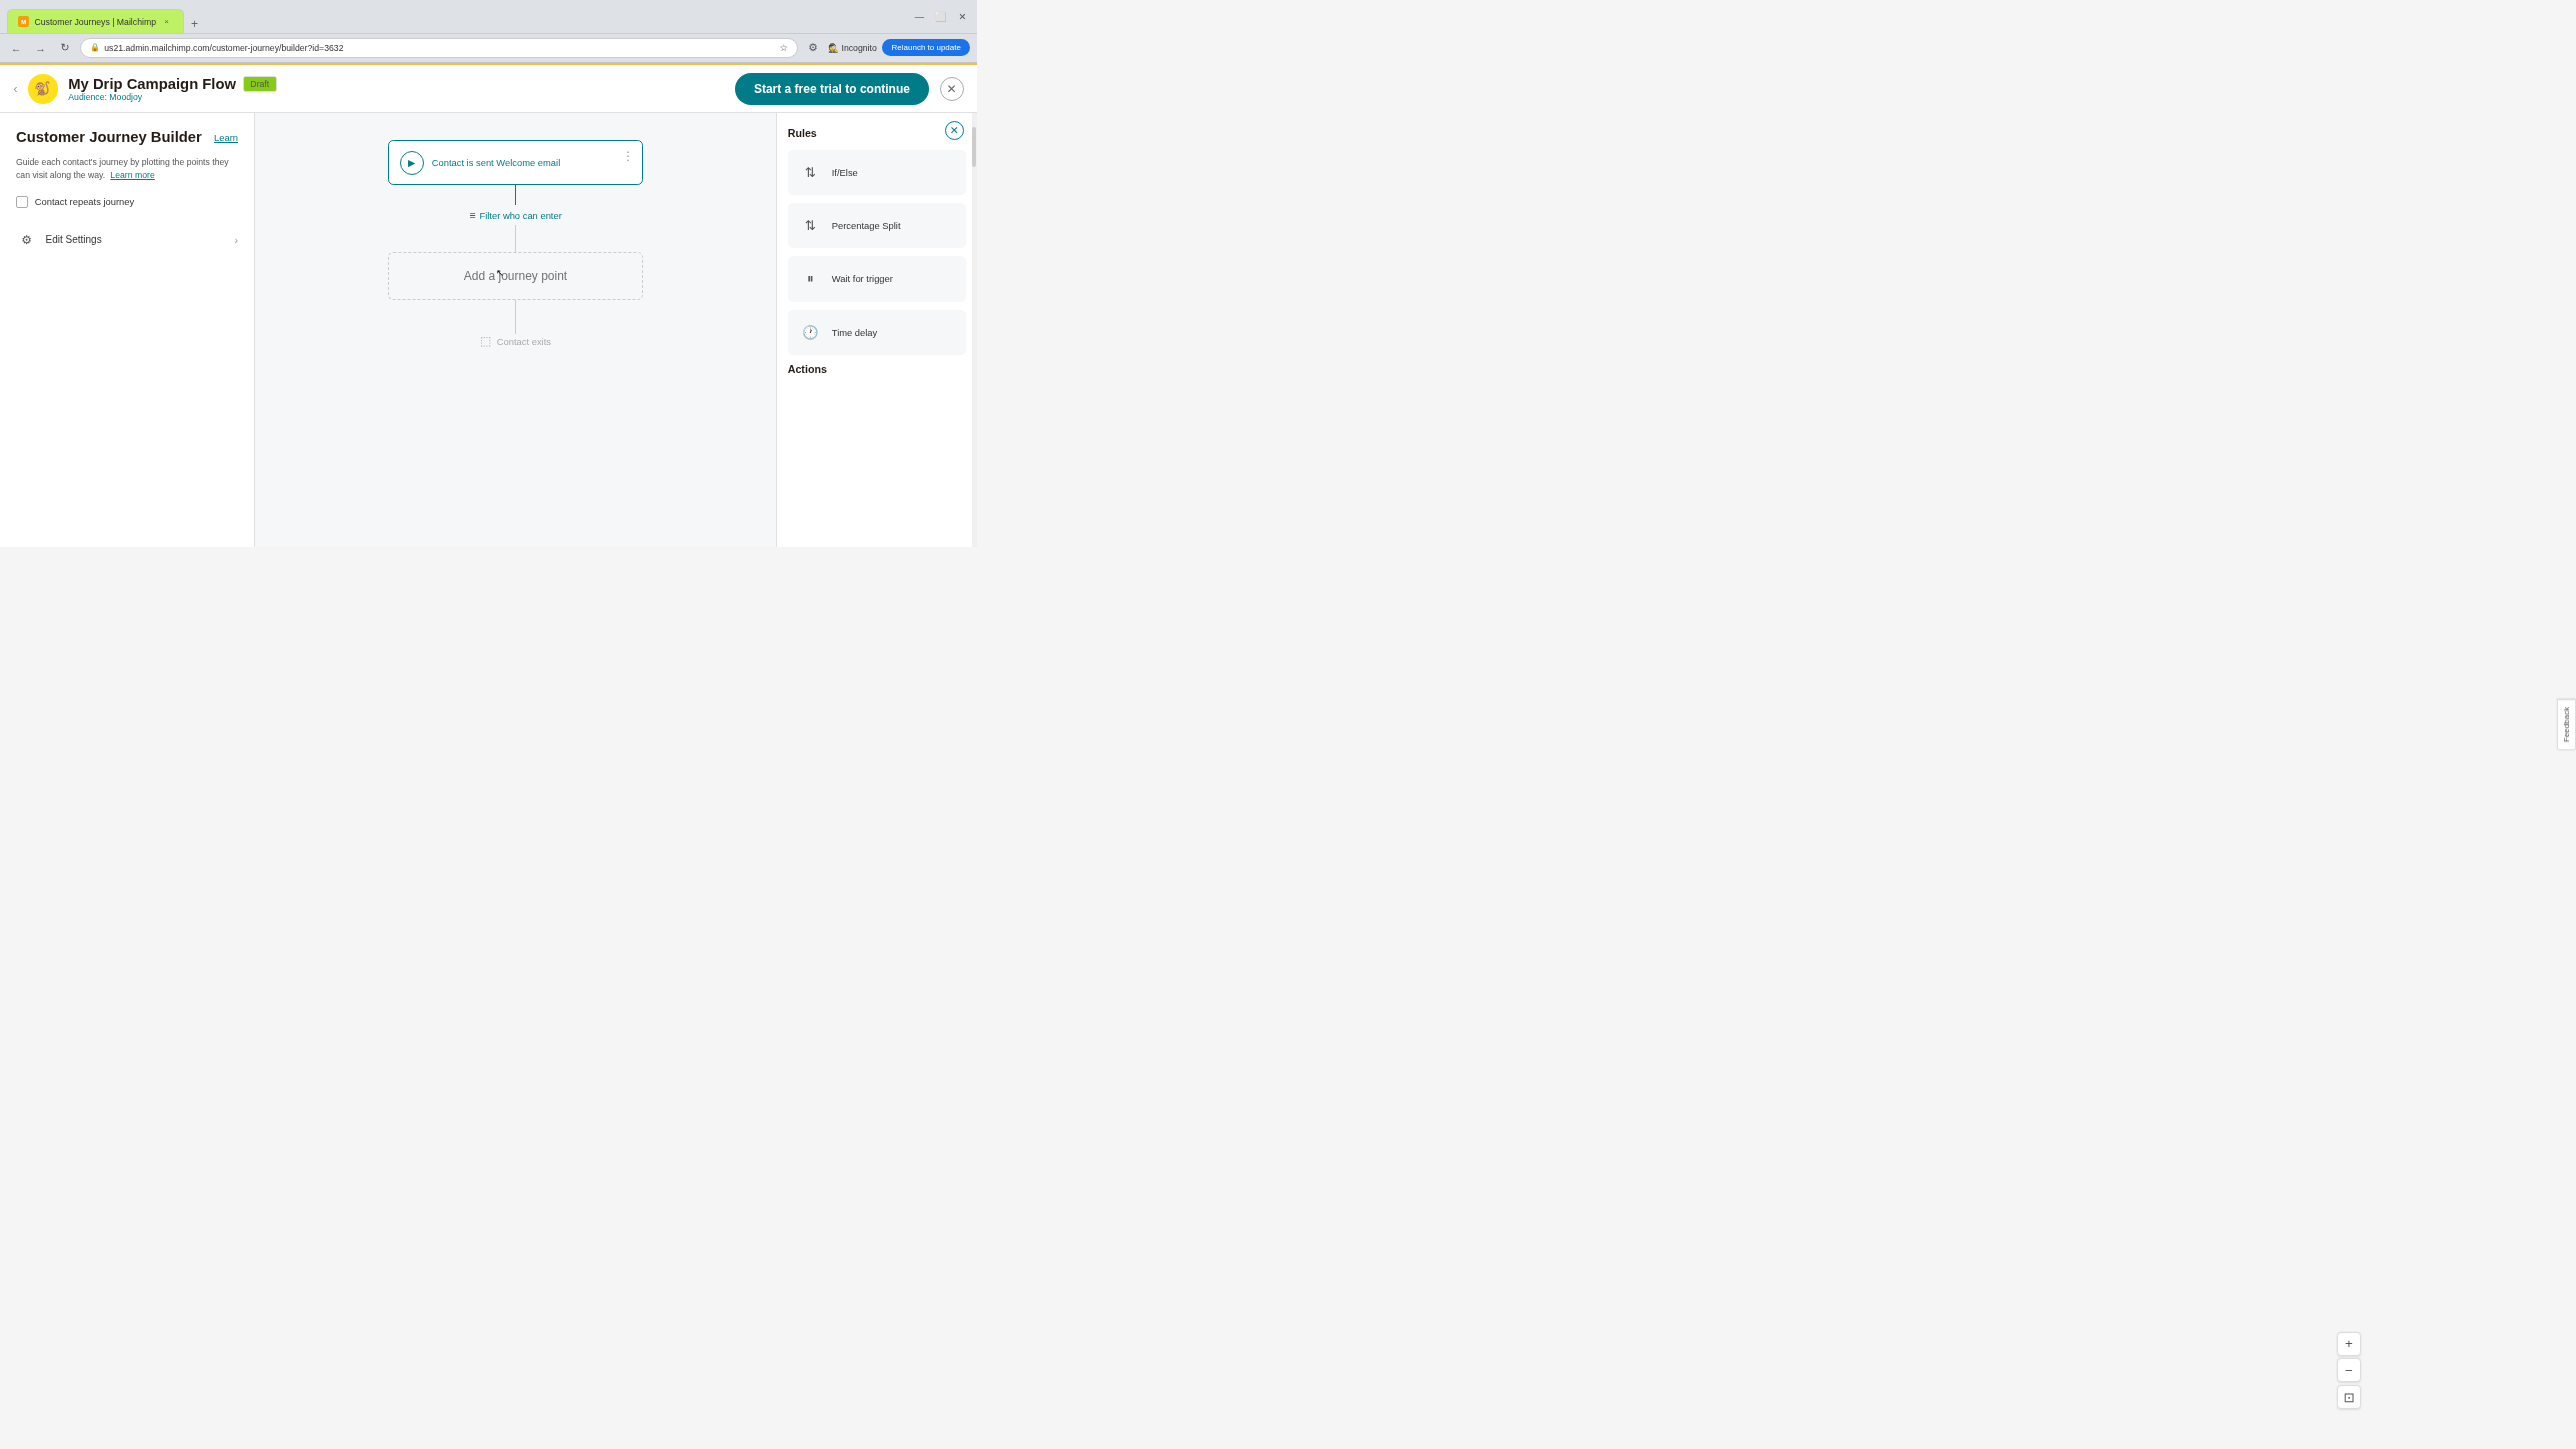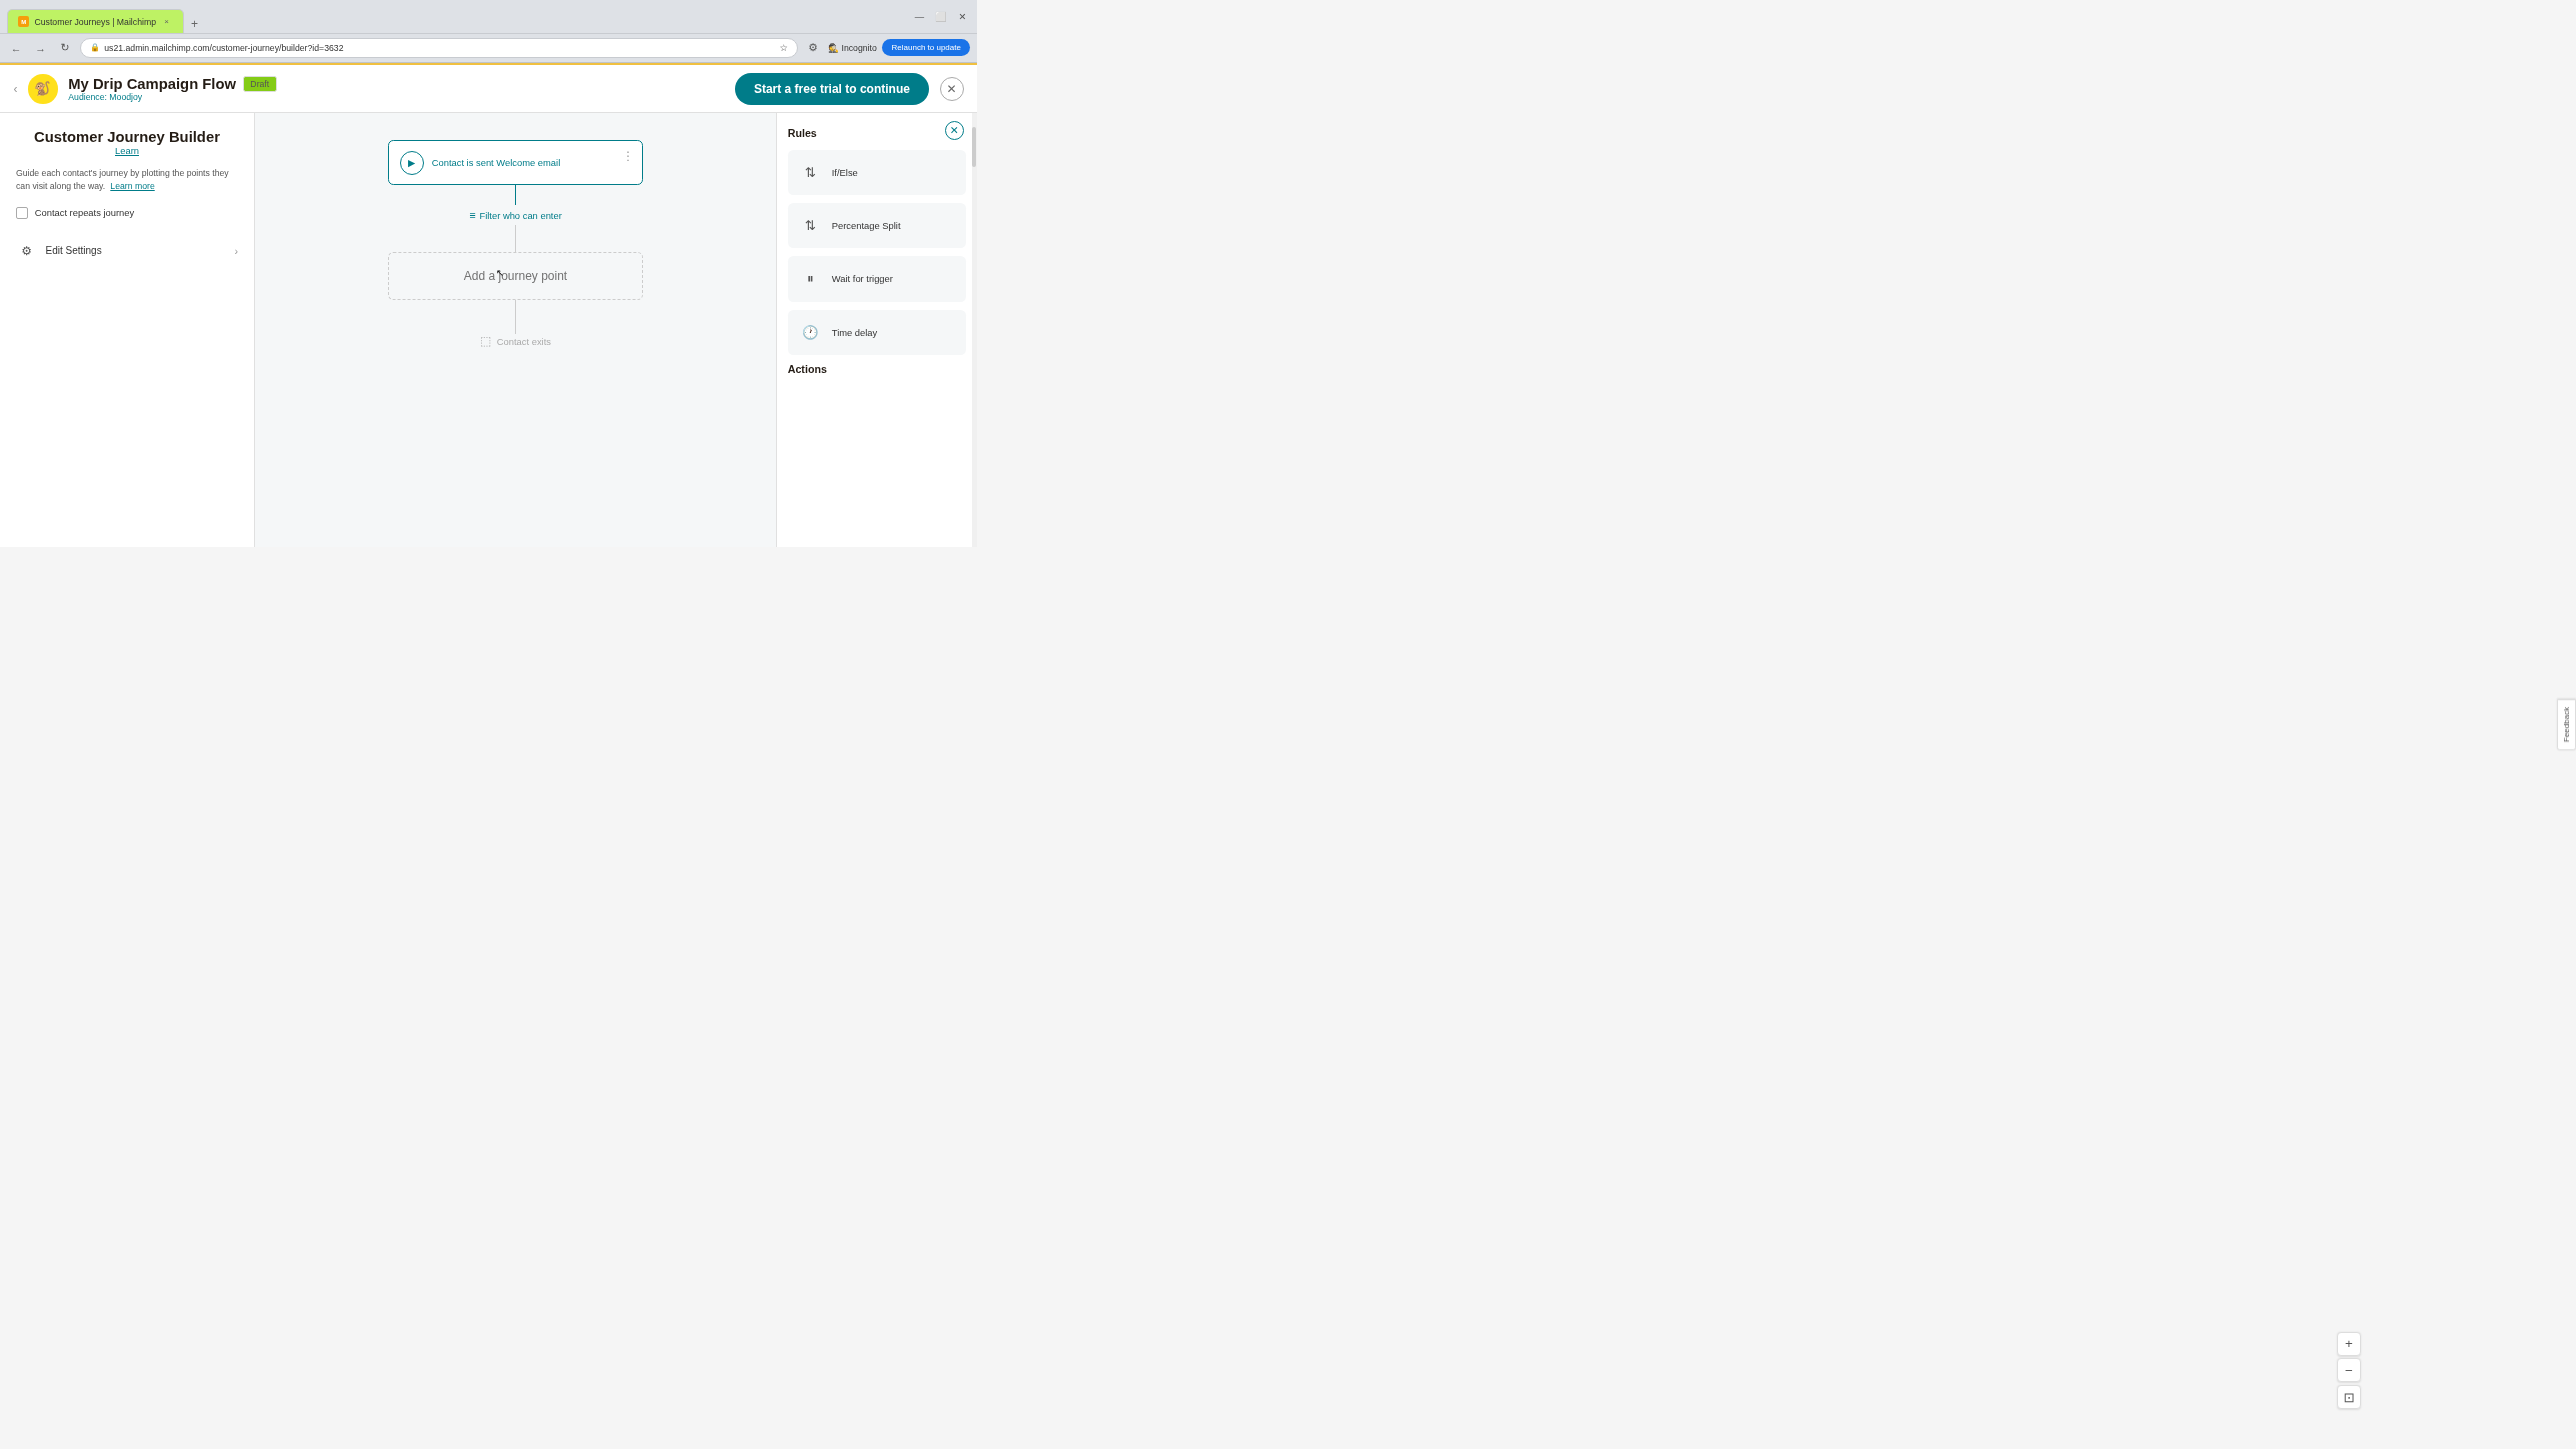--- a/index.html
+++ b/index.html
@@ -43,21 +43,21 @@
     .app-subtitle span { color: #007c89; font-weight: 500; }
     .start-trial-btn { background: #007c89; color: white; border: none; border-radius: 16px; padding: 9.4px 19px; font-size: 12px; font-weight: 600; cursor: pointer; }
     .close-app-btn { width: 24px; height: 24px; display: flex; align-items: center; justify-content: center; border-radius: 50%; border: 1.3px solid #aaa; color: #666; font-size: 12px; cursor: pointer; }
 
     
     .trial-tooltip { position: absolute; top: 54px; right: 40px; background: #1a1a2e; color: #e0e0e0; border-radius: 5.4px; padding: 10.7px 13.4px; width: 215px; font-size: 8.7px; line-height: 1.5; z-index: 100; }
     .trial-tooltip::before { content: ''; position: absolute; top: -6.7px; left: 50%; transform: translateX(-50%); border: 3.4px solid transparent; border-bottom-color: #1a1a2e; }
 
     
     .sidebar { width: 255px; background: #fff; border-right: 0.7px solid #e0e0e0; padding: 16px; flex-shrink: 0; }
-    .sidebar-header { display: flex; justify-content: space-between; align-items: center; margin-bottom: 10.7px; flex-direction: column; }
+    .sidebar-header { display: flex; justify-content: space-between; align-items: center; margin-bottom: 10.7px; }
     .sidebar-title { font-size: 14.8px; font-weight: 700; color: #241c15; }
     .hide-btn { color: #007c89; font-size: 9.4px; cursor: pointer; text-decoration: underline; }
     .sidebar-desc { font-size: 8.7px; color: #555; line-height: 1.5; margin-bottom: 13.4px; }
     .sidebar-desc a { color: #007c89; }
     .checkbox-row { display: flex; align-items: center; gap: 6.7px; margin-bottom: 13.4px; }
     .checkbox { width: 12px; height: 12px; border: 1.3px solid #aaa; border-radius: 2px; flex-shrink: 0; }
     .checkbox-label { font-size: 9.4px; color: #333; }
     .edit-settings-row { display: flex; align-items: center; justify-content: space-between; padding: 8px 0; cursor: pointer; }
     .edit-settings-left { display: flex; align-items: center; gap: 8px; }
     .settings-icon { width: 21.5px; height: 21.5px; display: flex; align-items: center; justify-content: center; font-size: 12px; color: #555; }

